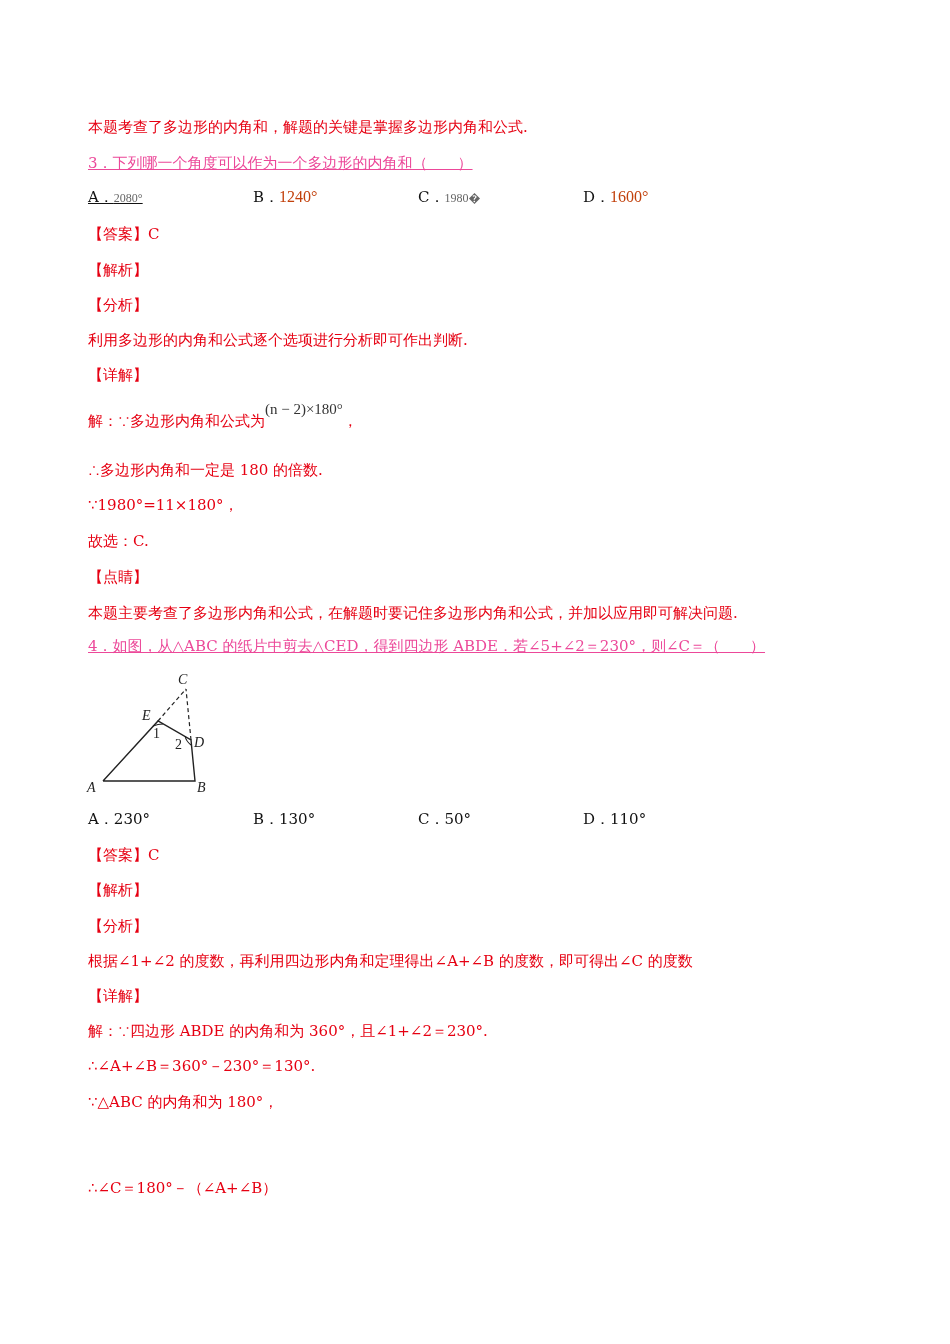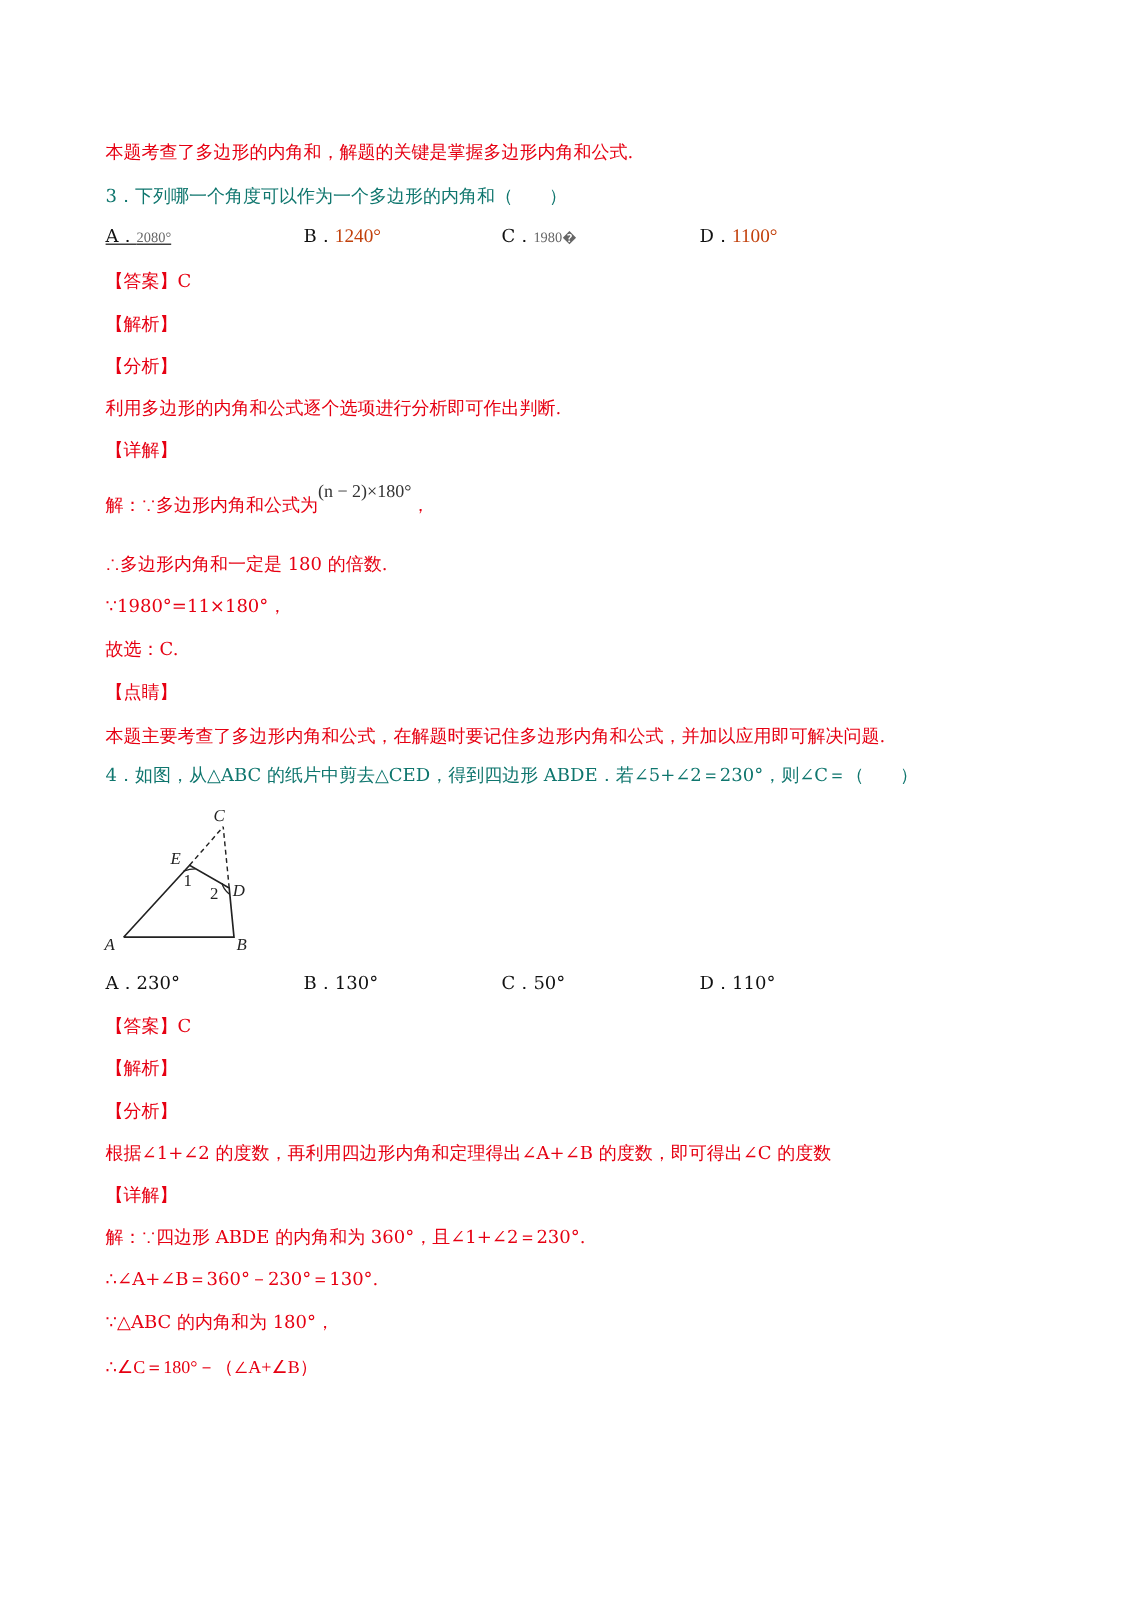--- a/index.html
+++ b/index.html
@@ -1,20 +1,20 @@
 <!DOCTYPE html>
 <html><head>
 <meta charset="utf-8">
 <style>
   html, body { margin: 0; padding: 0; background: #ffffff; }
   body { width: 950px; height: 1344px; position: relative; overflow: hidden;
          font-family: "DejaVu Serif", "Liberation Serif", serif; color: #111; }
   .line { position: absolute; left: 88px; font-size: 15px; line-height: 20px; white-space: nowrap; }
   .red { color: #e60012; }
-  .black { color: #0f766e; }
+  .black { color: #ec4899; text-decoration: underline; }
   .opt { position: absolute; font-size: 15px; line-height: 20px; white-space: nowrap; }
   .optval { font-family: "Liberation Serif", serif; color: #c2410c; }
   .optval.small { font-size: 12px; color: #666; }
   .optval.large { font-size: 16px; }
   .formula { font-family: "Liberation Serif", serif; font-size: 15px; color: #333; position: relative; top: -12px; }
   .figure { position: absolute; left: 82px; top: 664px; width: 140px; height: 130px; }
 </style>
 </head>
 <body>
 
@@ -25,21 +25,21 @@
 <div class="opt" style="left:88px; top:187px;text-decoration:underline;">
   <span>A．</span><span class="optval small">2080°</span>
 </div>
 <div class="opt" style="left:253px; top:187px;">
   <span>B．</span><span class="optval large">1240°</span>
 </div>
 <div class="opt" style="left:418px; top:187px;">
   <span>C．</span><span class="optval small">1980�</span>
 </div>
 <div class="opt" style="left:583px; top:187px;">
-  <span>D．</span><span class="optval large">1100°</span>
+  <span>D．</span><span class="optval large">1600°</span>
 </div>
 
 <div class="line red" style="top:224px;">【答案】C</div>
 <div class="line red" style="top:260px;">【解析】</div>
 <div class="line red" style="top:295px;">【分析】</div>
 <div class="line red" style="top:330px;">利用多边形的内角和公式逐个选项进行分析即可作出判断.</div>
 <div class="line red" style="top:365px;">【详解】</div>
 
 <div class="line red" style="top:411px;">
   <span>解：∵多边形内角和公式为</span><span class="formula">(n − 2)×180°</span><span>，</span>
@@ -86,13 +86,13 @@
 </div>
 
 <div class="line red" style="top:845px;">【答案】C</div>
 <div class="line red" style="top:880px;">【解析】</div>
 <div class="line red" style="top:916px;">【分析】</div>
 <div class="line red" style="top:951px;">根据∠1+∠2 的度数，再利用四边形内角和定理得出∠A+∠B 的度数，即可得出∠C 的度数</div>
 <div class="line red" style="top:986px;">【详解】</div>
 <div class="line red" style="top:1021px;">解：∵四边形 ABDE 的内角和为 360°，且∠1+∠2＝230°.</div>
 <div class="line red" style="top:1056px;">∴∠A+∠B＝360°－230°＝130°.</div>
 <div class="line red" style="top:1092px;">∵△ABC 的内角和为 180°，</div>
-<div class="line red" style="top:1130px;font-family:Liberation Serif, serif;">∴∠C＝180°－（∠A+∠B）</div>
+<div class="line red" style="top:1178px;">∴∠C＝180°－（∠A+∠B）</div>
 
 </body></html>

